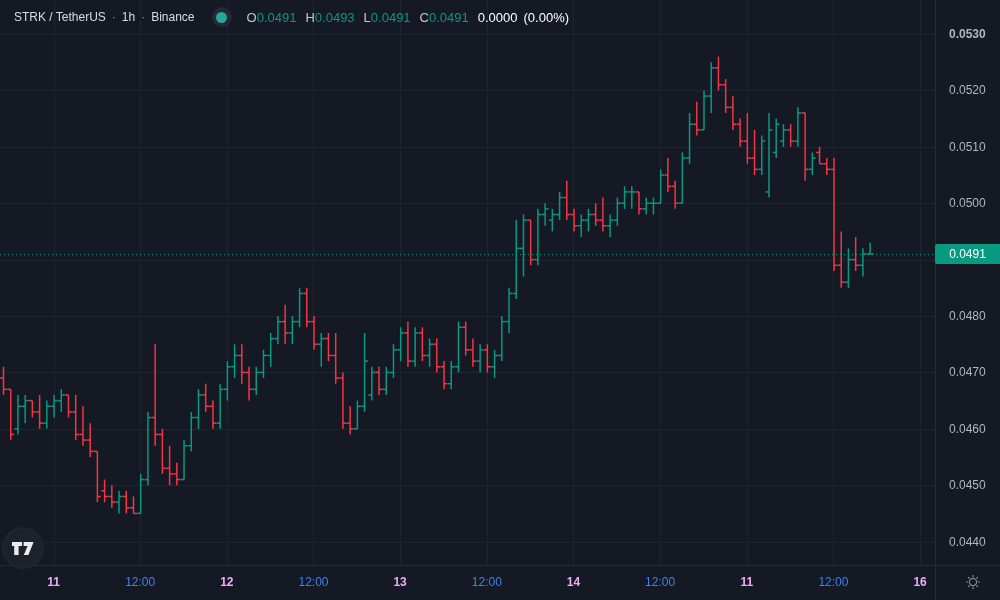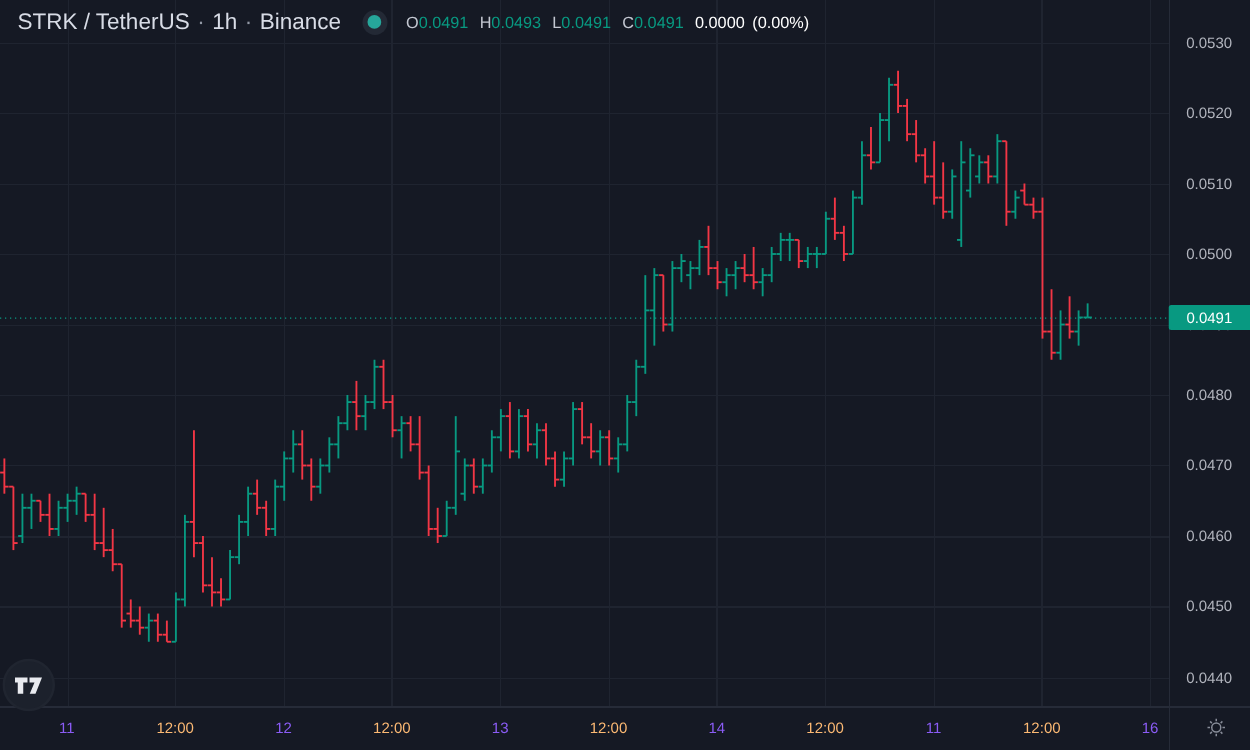--- a/index.html
+++ b/index.html
@@ -4,40 +4,40 @@
 <style>
   html,body{margin:0;padding:0;background:#0c0e15;}
   .root{
     position:relative;width:1000px;height:600px;overflow:hidden;
     background:#151924;font-family:"Liberation Sans",sans-serif;
     -webkit-font-smoothing:antialiased;
   }
   svg.plot{position:absolute;left:0;top:0;}
   
   .header{position:absolute;left:14px;top:7px;display:flex;align-items:center;z-index:6;}
-  .titlebar{display:flex;align-items:center;gap:6px;font-size:18px;color:#d8dce6;font-weight:500;cursor:default;}
+  .titlebar{display:flex;align-items:center;gap:6px;font-size:12px;color:#d8dce6;font-weight:500;cursor:default;}
   .titlebar .sep{color:#9298a5;font-weight:400;}
   .status-wrap{width:20px;height:20px;margin-left:17px;border-radius:50%;
     background:#232935;display:flex;align-items:center;justify-content:center;}
   .status-dot{width:11px;height:11px;border-radius:50%;background:#26a69a;}
   .ohlc{display:flex;align-items:flex-end;margin-left:15px;font-size:13px;}
   .ohlc .grp{margin-right:9px;white-space:nowrap;}
   .ohlc .lbl{color:#c3c7d1;}
   .ohlc .val{color:#089981;}
   .ohlc .chg{color:#ffffff;margin-right:6px;}
   
   .price-axis{position:absolute;left:935px;top:0;width:65px;height:565px;z-index:4;}
   .p-label{position:absolute;left:14px;font-size:12px;color:#b2b5be;line-height:16px;}
   .price-badge{position:absolute;left:935px;width:65px;height:20px;z-index:5;
     background:#089981;color:#ffffff;font-size:12px;line-height:20px;
     text-align:center;border-radius:2px 0 0 2px;}
   
   .time-axis{position:absolute;left:0;top:565px;width:1000px;height:35px;z-index:4;}
-  .t-label{position:absolute;top:10px;transform:translateX(-50%);font-size:12px;color:#fdba74;}
-  .t-label.major{color:#8b5cf6;font-weight:400;}
+  .t-label{position:absolute;top:10px;transform:translateX(-50%);font-size:12px;color:#3b82f6;}
+  .t-label.major{color:#f0abfc;font-weight:700;}
   
   .logo{position:absolute;left:2px;top:527px;width:42px;height:42px;border-radius:50%;
     background:#1c212c;border:2px solid #30364233;box-sizing:border-box;
     display:flex;align-items:center;justify-content:center;z-index:6;cursor:pointer;}
   .gear{position:absolute;left:962px;top:572px;width:22px;height:20px;z-index:6;
     display:flex;align-items:center;justify-content:center;cursor:pointer;color:#878c98;}
 </style>
 </head>
 <body>
 
@@ -448,21 +448,21 @@
       <span class="grp"><span class="lbl">O</span><span class="val">0.0491</span></span>
       <span class="grp"><span class="lbl">H</span><span class="val">0.0493</span></span>
       <span class="grp"><span class="lbl">L</span><span class="val">0.0491</span></span>
       <span class="grp"><span class="lbl">C</span><span class="val">0.0491</span></span>
       <span class="chg">0.0000</span>
       <span class="chg">(0.00%)</span>
     </div>
   </div>
 
   <div class="price-axis" id="price-axis">
-      <div class="p-label" style="top: 26px;">0.0530</div>
+      <div class="p-label" style="top: 26px; font-weight: bold;">0.0530</div>
       <div class="p-label" style="top: 82.4px;">0.0520</div>
       <div class="p-label" style="top: 138.8px;">0.0510</div>
       <div class="p-label" style="top: 195.2px;">0.0500</div>
       <div class="p-label" style="top: 251.6px;">0.0490</div>
       <div class="p-label" style="top: 308px;">0.0480</div>
       <div class="p-label" style="top: 364.4px;">0.0470</div>
       <div class="p-label" style="top: 420.8px;">0.0460</div>
       <div class="p-label" style="top: 477.2px;">0.0450</div>
       <div class="p-label" style="top: 533.6px;">0.0440</div>
     </div>

